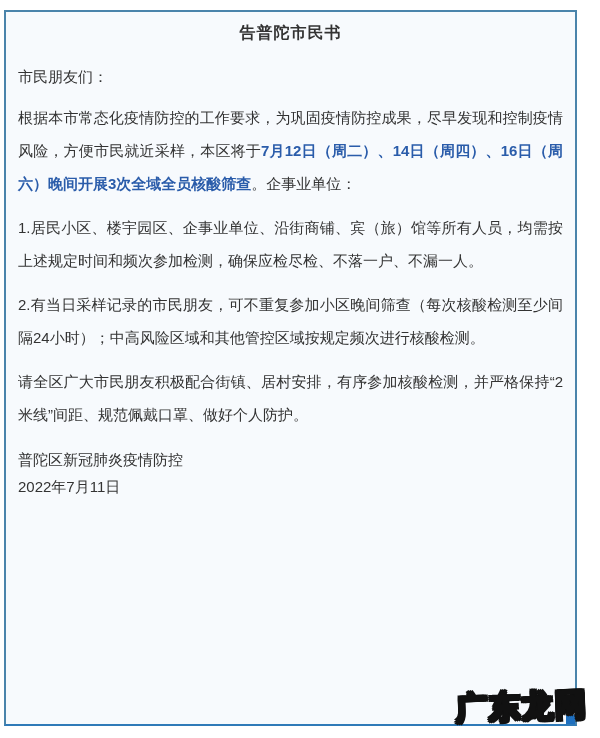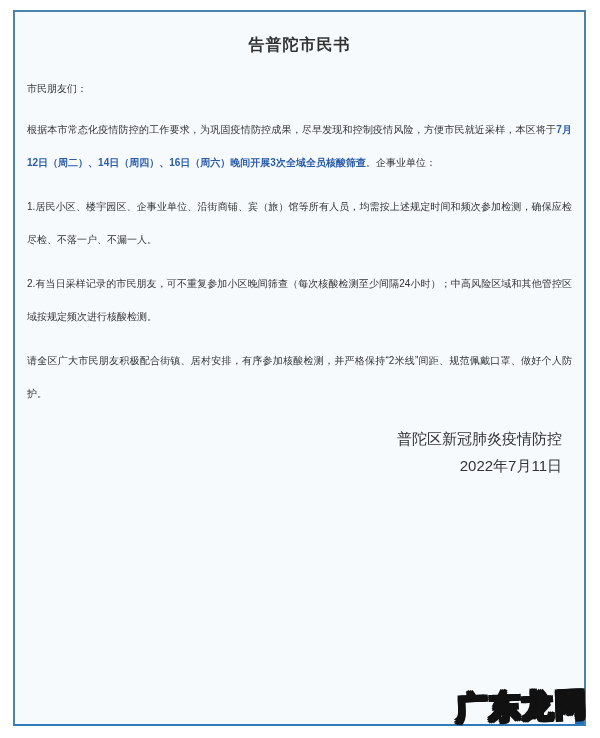--- a/index.html
+++ b/index.html
@@ -9,52 +9,52 @@
     font-family: "Liberation Sans", "DejaVu Sans", sans-serif;
   }
   .page {
     position: relative;
     width: 600px; height: 738px;
     background: #ffffff;
     overflow: hidden;
   }
   .notice-box {
     position: absolute;
-    left: 13px; top: 10px;
+    left: 4px; top: 10px;
     width: 573px; height: 716px;
     background: #f7fafd;
     border: 2px solid #4a84ab;
     border-bottom-color: #2f7ab8;
-    padding: 12px 12px 0 12px;
+    padding: 0 12px 0 12px;
     overflow: hidden;
   }
   .notice-title {
     font-size: 16px;
     font-weight: bold;
     color: #333333;
     text-align: center;
     line-height: 26px;
     margin: 8px 0 14px 0;
     letter-spacing: 1px;
   }
   .notice-box p {
-    font-size: 10px;
+    font-size: 15px;
     line-height: 33px;
     color: #333333;
     margin: 0 0 11px 0;
     text-align: justify;
   }
   p.salutation { margin-bottom: 8px; }
   .hl {
     color: #2a5caa;
     font-weight: bold;
   }
   .signature {
     margin-top: 15px;
-    text-align: right;
+    text-align: left;
     padding-right: 10px;
   }
   .signature div {
     font-size: 15px;
     line-height: 27px;
     color: #333333;
   }
   .resize-handle {
     position: absolute;
     right: 0; bottom: 0;

